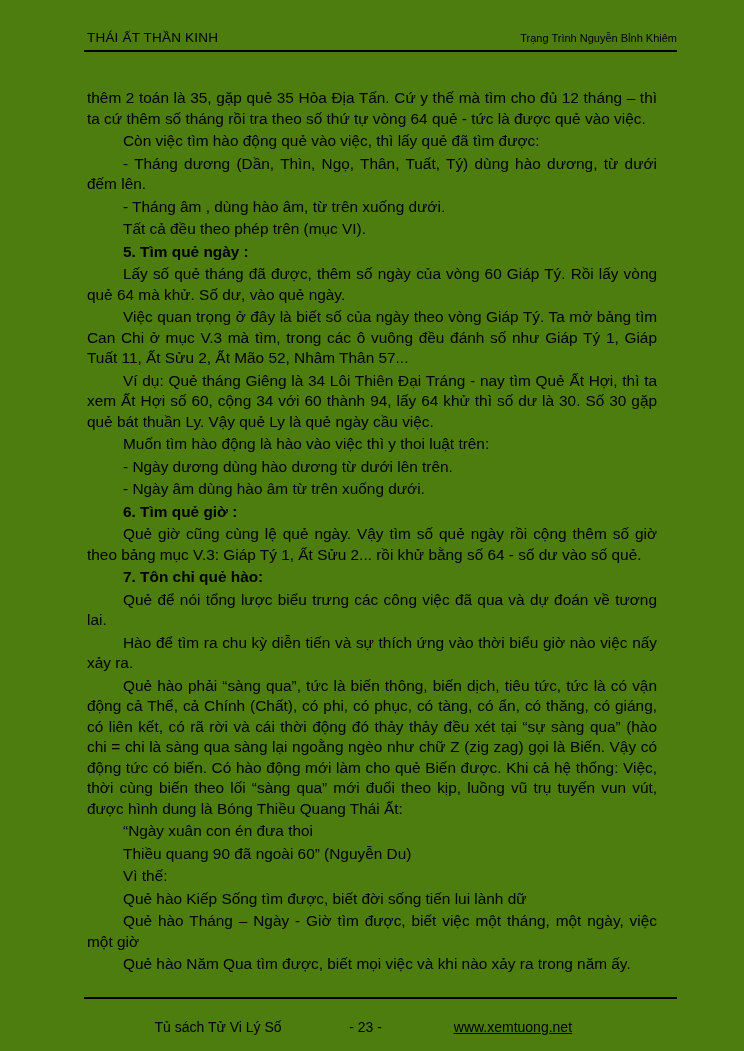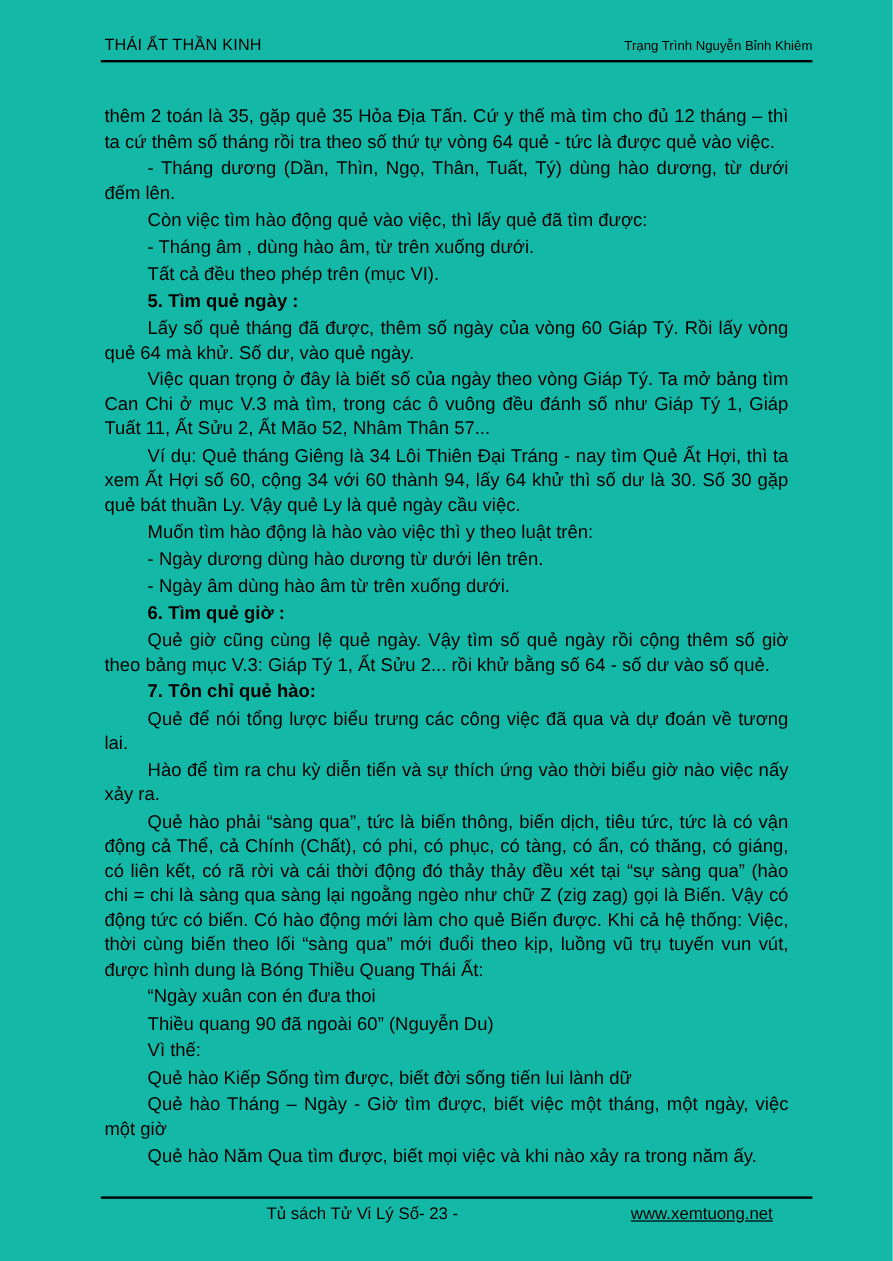--- a/index.html
+++ b/index.html
@@ -4,21 +4,21 @@
 <style>
   html, body {
     margin: 0;
     padding: 0;
     background: #ffffff;
   }
   .page {
     position: relative;
     width: 744px;
     height: 1051px;
-    background: #14b8a6;
+    background: #4d7c0f;
     color: #000000;
     font-family: "Liberation Sans", sans-serif;
     overflow: hidden;
   }
   
   .page-header {
     position: absolute;
     left: 84px;
     top: 30px;
     width: 593px;
@@ -64,59 +64,61 @@
     top: 997px;
     width: 593px;
     border-top: 2px solid #000000;
     padding-top: 4px;
     display: flex;
     align-items: baseline;
     font-size: 14px;
   }
   .footer-left {
     flex: 1;
-    text-align: right;
+    text-align: center;
     padding-left: 3px;
+    margin-top: 16px;
   }
   .footer-center {
     flex: 0 0 auto;
     text-align: right;
   }
   .footer-right {
     flex: 1;
-    text-align: right;
+    text-align: center;
     padding-right: 33px;
+    text-decoration: underline;
   }
   .footer-link {
     color: #000000;
     text-decoration: underline;
     cursor: pointer;
   }
 </style>
 </head>
 <body>
 
 <div class="page">
 
   <div class="page-header">
     <span class="header-left">THÁI ẤT THẦN KINH</span>
     <span class="header-right">Trạng Trình Nguyễn Bỉnh Khiêm</span>
   </div>
 
   <div class="content">
     <p class="noindent">thêm 2 toán là 35, gặp quẻ 35 Hỏa Địa Tấn. Cứ y thế mà tìm cho đủ 12 tháng – thì ta cứ thêm số tháng rồi tra theo số thứ tự vòng 64 quẻ - tức là được quẻ vào việc.</p>
+    <p>Còn việc tìm hào động quẻ vào việc, thì lấy quẻ đã tìm được:</p>
     <p>- Tháng dương (Dần, Thìn, Ngọ, Thân, Tuất, Tý) dùng hào dương, từ dưới đếm lên.</p>
-    <p>Còn việc tìm hào động quẻ vào việc, thì lấy quẻ đã tìm được:</p>
     <p>- Tháng âm , dùng hào âm, từ trên xuống dưới.</p>
     <p>Tất cả đều theo phép trên (mục VI).</p>
     <p class="heading">5. Tìm quẻ ngày :</p>
     <p>Lấy số quẻ tháng đã được, thêm số ngày của vòng 60 Giáp Tý. Rồi lấy vòng quẻ 64 mà khử. Số dư, vào quẻ ngày.</p>
     <p>Việc quan trọng ở đây là biết số của ngày theo vòng Giáp Tý. Ta mở bảng tìm Can Chi ở mục V.3 mà tìm, trong các ô vuông đều đánh số như Giáp Tý 1, Giáp Tuất 11, Ất Sửu 2, Ất Mão 52, Nhâm Thân 57...</p>
     <p>Ví dụ: Quẻ tháng Giêng là 34 Lôi Thiên Đại Tráng - nay tìm Quẻ Ất Hợi, thì ta xem Ất Hợi số 60, cộng 34 với 60 thành 94, lấy 64 khử thì số dư là 30. Số 30 gặp quẻ bát thuần Ly. Vậy quẻ Ly là quẻ ngày cầu việc.</p>
-    <p>Muốn tìm hào động là hào vào việc thì y theo luật trên:</p>
+    <p>Muốn tìm hào động là hào vào việc thì y thoi luật trên:</p>
     <p>- Ngày dương dùng hào dương từ dưới lên trên.</p>
     <p>- Ngày âm dùng hào âm từ trên xuống dưới.</p>
     <p class="heading">6. Tìm quẻ giờ :</p>
     <p>Quẻ giờ cũng cùng lệ quẻ ngày. Vậy tìm số quẻ ngày rồi cộng thêm số giờ theo bảng mục V.3: Giáp Tý 1, Ất Sửu 2... rồi khử bằng số 64 - số dư vào số quẻ.</p>
     <p class="heading">7. Tôn chỉ quẻ hào:</p>
     <p>Quẻ để nói tổng lược biểu trưng các công việc đã qua và dự đoán về tương lai.</p>
     <p>Hào để tìm ra chu kỳ diễn tiến và sự thích ứng vào thời biểu giờ nào việc nấy xảy ra.</p>
     <p>Quẻ hào phải “sàng qua”, tức là biến thông, biến dịch, tiêu tức, tức là có vận động cả Thể, cả Chính (Chất), có phi, có phục, có tàng, có ẩn, có thăng, có giáng, có liên kết, có rã rời và cái thời động đó thảy thảy đều xét tại “sự sàng qua” (hào chi = chi là sàng qua sàng lại ngoằng ngèo như chữ Z (zig zag) gọi là Biến. Vậy có động tức có biến. Có hào động mới làm cho quẻ Biến được. Khi cả hệ thống: Việc, thời cùng biến theo lối “sàng qua” mới đuổi theo kịp, luồng vũ trụ tuyến vun vút, được hình dung là Bóng Thiều Quang Thái Ất:</p>
     <p>“Ngày xuân con én đưa thoi</p>
     <p>Thiều quang 90 đã ngoài 60” (Nguyễn Du)</p>

